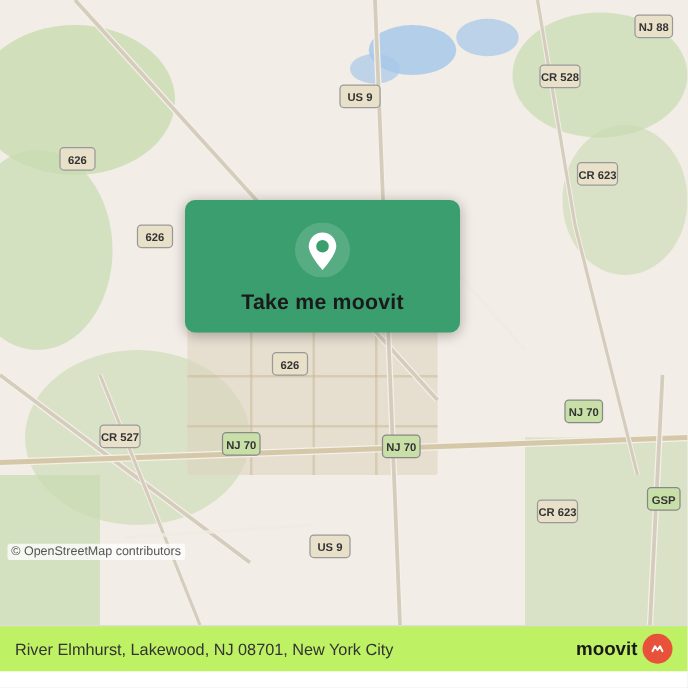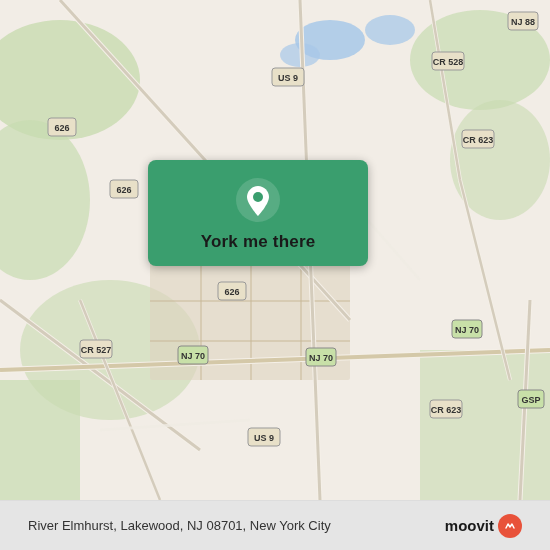--- a/index.html
+++ b/index.html
@@ -23,26 +23,26 @@
     #map-bg {
       width: 100%;
       height: 100%;
       position: absolute;
       top: 0; left: 0;
     }
 
     
     #bottom-bar {
       width: 550px;
-      height: 50px;
-      background: #e5e5e5;
+      height: 37px;
+      background: #bef264;
       display: flex;
       align-items: center;
       justify-content: space-between;
-      padding: 0 28px;
+      padding: 0 12px;
       border-top: 1px solid #ddd;
       position: relative;
       z-index: 10;
     }
 
     #location-text {
       font-size: 13px;
       color: #333;
       flex: 1;
     }
@@ -213,23 +213,26 @@
     <line x1="100" y1="430" x2="250" y2="420" stroke="#f0ece4" stroke-width="3" opacity="0.8"></line>
   </svg>
 
   <div id="take-me-there-card">
 
     <svg class="pin-icon" viewBox="0 0 44 44" xmlns="http://www.w3.org/2000/svg">
       <circle cx="22" cy="22" r="22" fill="rgba(255,255,255,0.15)"></circle>
       <path d="M22 8 C16 8 11 13 11 19 C11 26 22 38 22 38 C22 38 33 26 33 19 C33 13 28 8 22 8 Z" fill="white"></path>
       <circle cx="22" cy="19" r="5" fill="#3a9e6e"></circle>
     </svg>
-    <span class="card-label">York me there</span>
+    <span class="card-label">Take me moovit</span>
   </div>
 
+  <div id="copyright">
+    <span>© OpenStreetMap contributors</span>
+  </div>
 </div>
 
 <div id="bottom-bar">
   <span id="location-text">River Elmhurst, Lakewood, NJ 08701, New York City</span>
   <div id="moovit-logo">
     <span class="moovit-text">moovit</span>
     <div class="moovit-icon">
       <svg width="16" height="16" viewBox="0 0 16 16" xmlns="http://www.w3.org/2000/svg">
         <circle cx="8" cy="8" r="8" fill="#e8523a"></circle>
         <path d="M4 10 L6 6 L8 9 L10 6 L12 10" stroke="white" stroke-width="1.5" fill="none" stroke-linecap="round" stroke-linejoin="round"></path>

